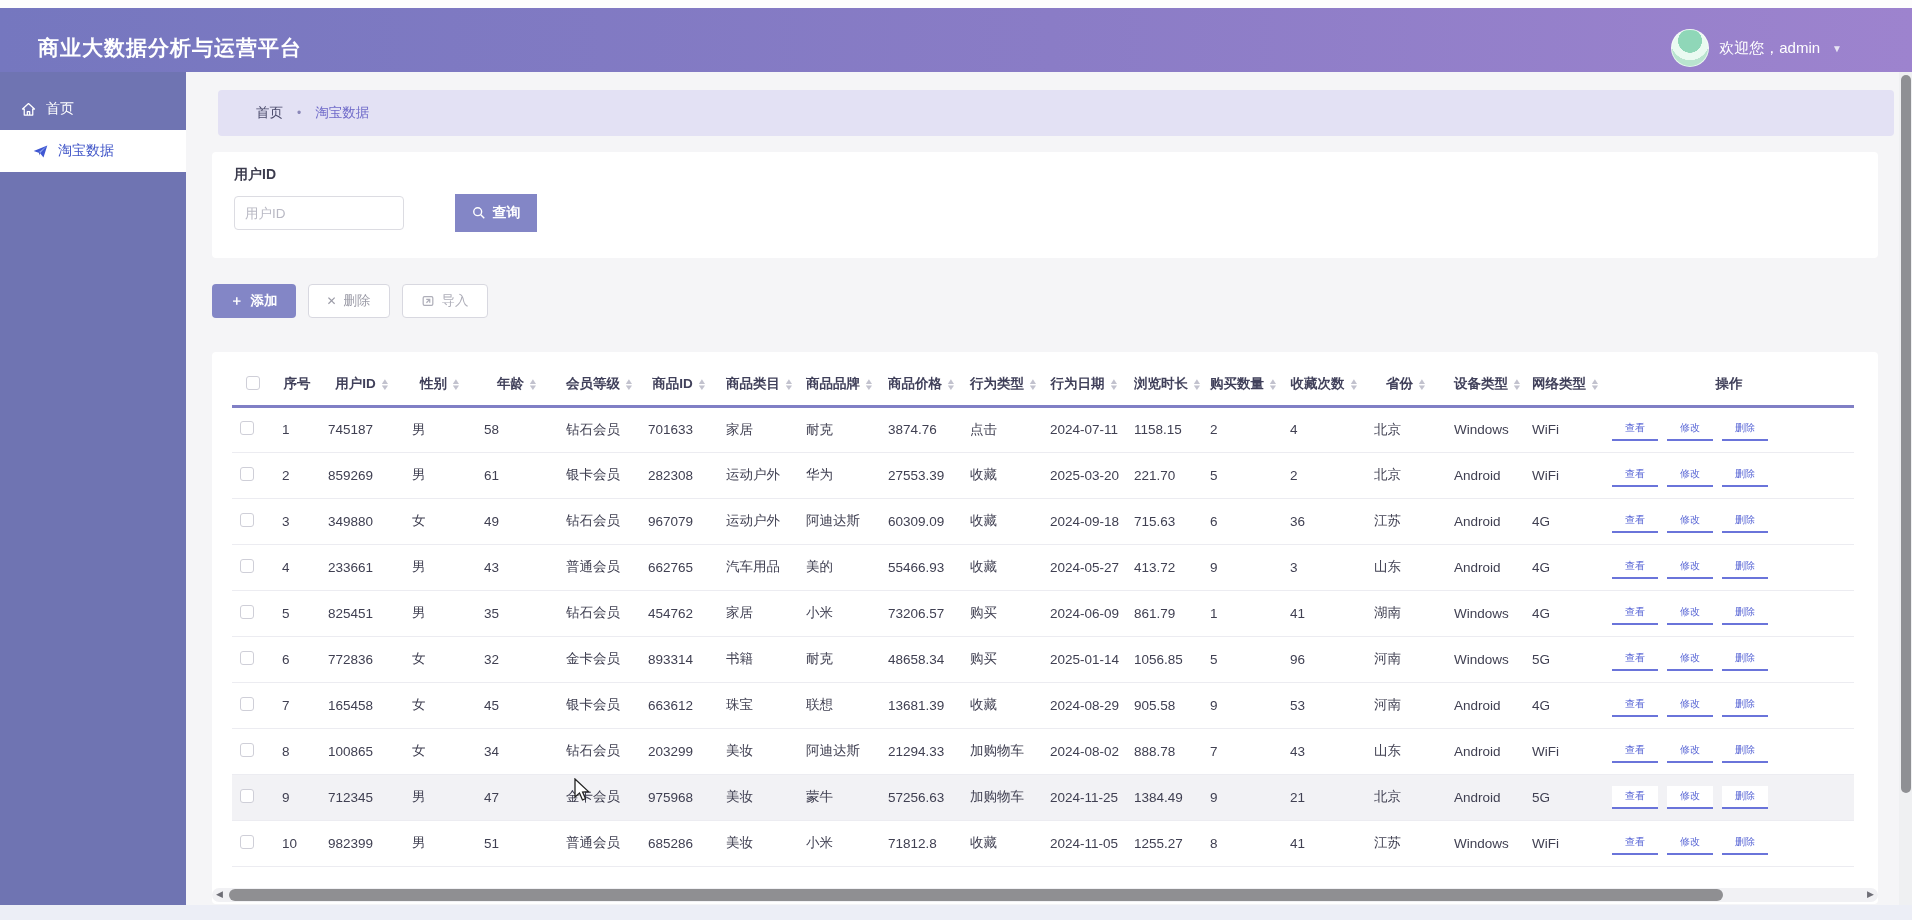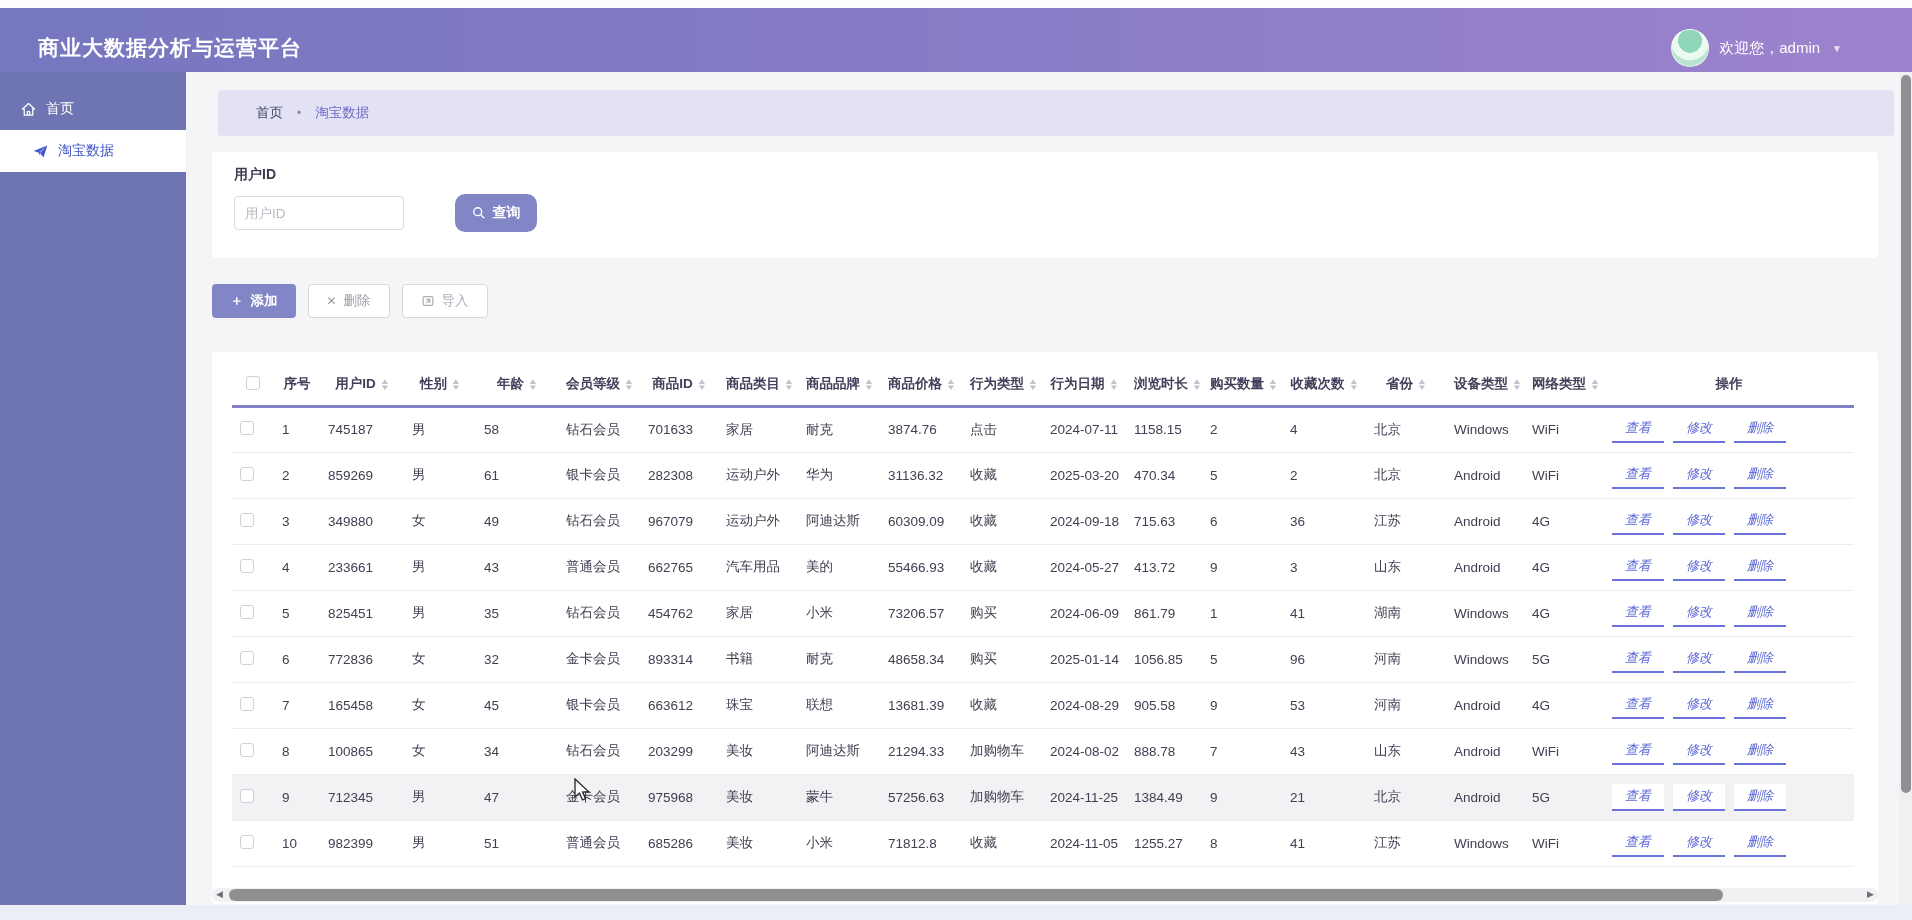--- a/index.html
+++ b/index.html
@@ -42,21 +42,21 @@
   .bc-current { color:#6f6ac9; }
 
   .search-card { position:absolute; left:26px; top:80px; width:1666px; height:106px;
     background:#fff; border-radius:4px; }
   .search-label { position:absolute; left:22px; top:14px; font-size:14px; font-weight:bold; color:#3c3c4e; }
   .search-input { position:absolute; left:22px; top:44px; width:170px; height:34px;
     border:1px solid #dcdce2; border-radius:4px; padding:0 10px; font-size:13.5px; color:#555;
     background:#fff; outline:none; }
   .search-input::placeholder { color:#b9b9c4; }
   .search-btn { position:absolute; left:243px; top:42px; width:82px; height:38px;
-    background:#8386c6; border:none; border-radius:10px; color:#fff; font-size:14px; font-weight:bold;
+    background:#8386c6; border:none; border-radius:0; color:#fff; font-size:14px; font-weight:bold;
     display:flex; align-items:center; justify-content:center; gap:7px; cursor:pointer; }
 
   .toolbar { position:absolute; left:26px; top:212px; height:34px; display:flex; gap:12px; }
   .btn { height:34px; border-radius:4px; font-size:13.5px; display:flex; align-items:center;
     justify-content:center; gap:7px; cursor:pointer; padding:0 18px; }
   .btn-add { background:#8386c6; color:#fff; border:none; font-weight:bold; }
   .btn-outline { background:#fff; color:#9a9aa6; border:1px solid #d8d8e0; }
   .btn-outline.dim { color:#aeaeb9; }
   .btn .x-glyph { font-size:12px; }
 
@@ -66,21 +66,21 @@
   thead th { height:42px; font-size:13.5px; color:#40405a; font-weight:bold; text-align:center;
     padding:0 8px; white-space:nowrap; border-bottom:3px solid #807fc5; }
   .sort-carets { display:inline-block; vertical-align:middle; margin-left:5px; line-height:6px; }
   .sort-carets span { display:block; font-size:8px; color:#c2c2ce; transform:scaleX(1.3); }
   tbody td { height:46px; font-size:13.5px; color:#404052; text-align:left; padding:0 8px;
     border-bottom:1px solid #ececf1; white-space:nowrap; overflow:hidden; }
   tbody tr.hovered td { background:#f2f2f5; }
   .cb { width:14px; height:14px; border:1px solid #cfcfd8; border-radius:3px; background:#fff;
     display:inline-block; cursor:pointer; }
   .action-link { display:inline-block; padding:3px 13px 4px 13px; margin-right:9px;
-    color:#5b68d6; font-size:13px; border-bottom:2px solid #6a74da; cursor:pointer;font-style:italic; }
+    color:#5b68d6; font-size:10px; border-bottom:2px solid #6a74da; cursor:pointer; }
   tr.hovered .action-link { background:#ffffff; }
 
   
   .hscroll { position:absolute; left:26px; top:816px; width:1666px; height:14px;
     background:#f1f1f4; border-radius:7px; }
   .hscroll .arrow { position:absolute; top:1px; font-size:9px; color:#6e6e76; }
   .hscroll .arrow.left { left:4px; }
   .hscroll .arrow.right { right:4px; }
   .hscroll .thumb { position:absolute; left:17px; top:1px; width:1494px; height:12px;
     background:#8f8f92; border-radius:6px; cursor:grab; }
@@ -240,24 +240,24 @@
             <tr>
               <td><span class="cb"></span></td>
               <td>2</td>
               <td>859269</td>
               <td>男</td>
               <td>61</td>
               <td>银卡会员</td>
               <td>282308</td>
               <td>运动户外</td>
               <td>华为</td>
-              <td>31136.32</td>
+              <td>27553.39</td>
               <td>收藏</td>
               <td>2025-03-20</td>
-              <td>470.34</td>
+              <td>221.70</td>
               <td>5</td>
               <td>2</td>
               <td>北京</td>
               <td>Android</td>
               <td>WiFi</td>
               <td><span class="action-link">查看</span><span class="action-link">修改</span><span class="action-link">删除</span></td>
             </tr>
             <tr>
               <td><span class="cb"></span></td>
               <td>3</td>

